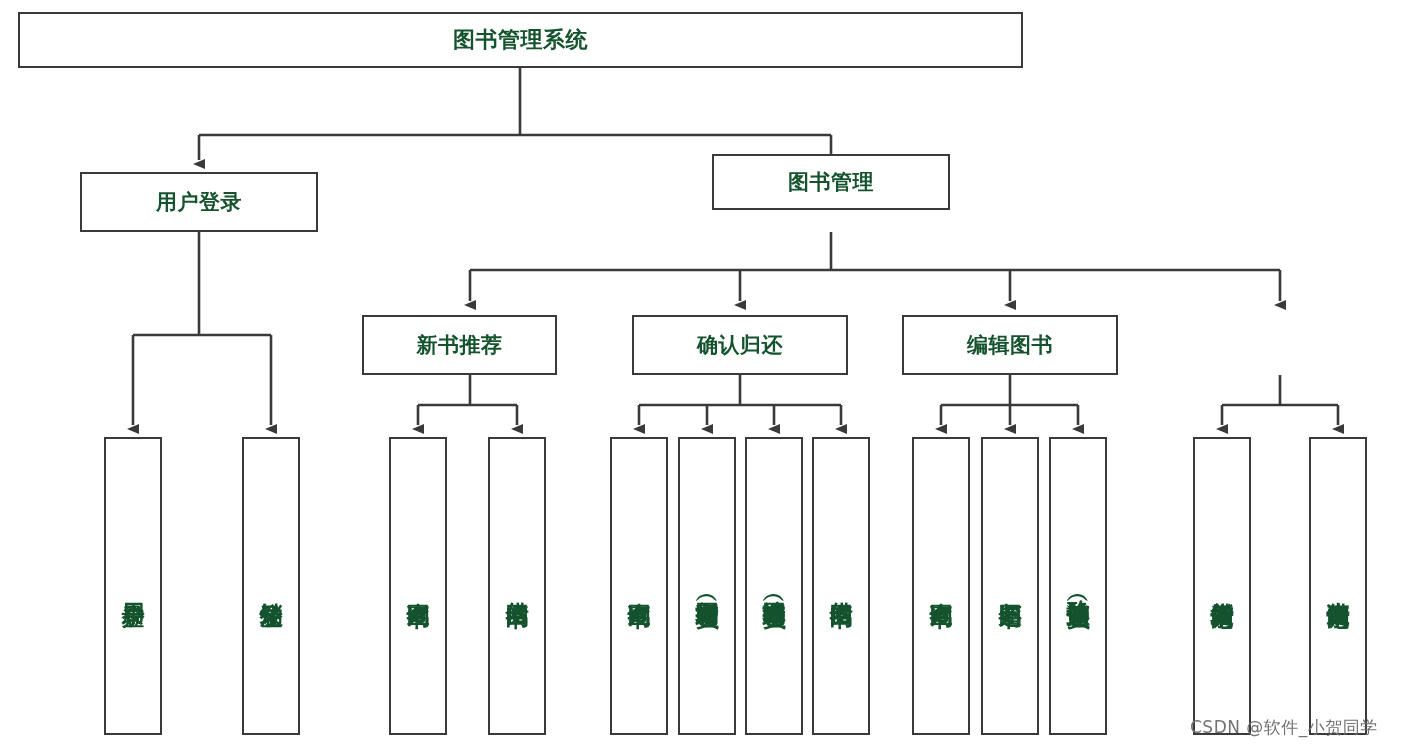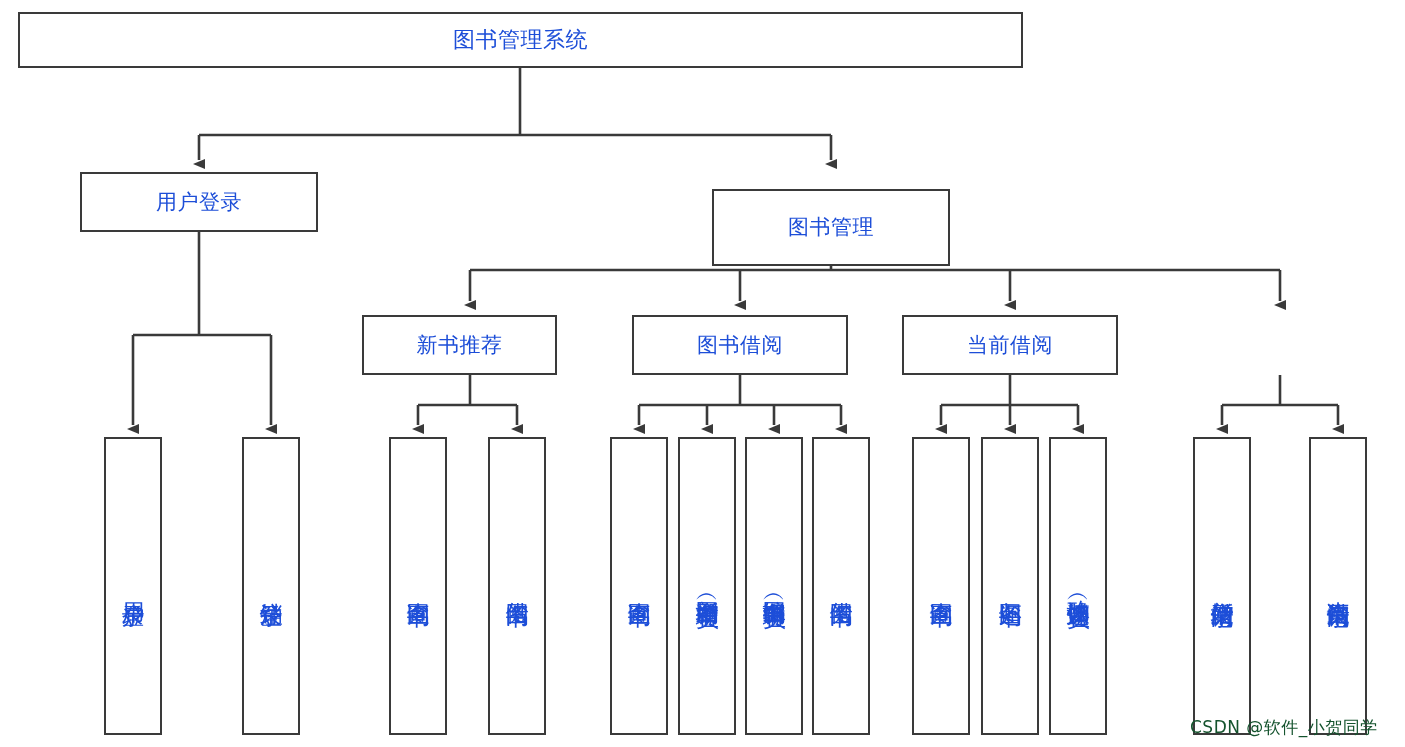--- a/index.html
+++ b/index.html
@@ -32,42 +32,43 @@
     background: #ffffff;
     display: flex;
     align-items: center;
     justify-content: center;
     color: #222222;
   }
   .node-label {
     display: block;
     text-align: center;
     line-height: 1.18;
-    color: #1d4ed8;
+    color: #14532d;
+    font-weight: bold;
   }
   
   .node-h .node-label {
     writing-mode: horizontal-tb;
     font-size: 21px;
     letter-spacing: 0.5px;
   }
   .node-root .node-label { font-size: 22px; }
   
   .node-v .node-label {
     writing-mode: vertical-rl;
     text-orientation: upright;
     font-size: 23px;
     line-height: 1.02;
     letter-spacing: 1px;
     max-height: 280px;
   }
   .watermark {
     position: absolute;
     font-size: 17px;
-    color: #14532d;
+    color: #737373;
     white-space: nowrap;
     letter-spacing: 0.5px;
     pointer-events: none;
   }
 </style>
 </head>
 <body>
 
 <div id="canvas">
 
@@ -125,34 +126,34 @@
   </svg>
 
   <div class="node-box node-h node-root" style="left:18px; top:12px; width:1005px; height:56px;">
     <span class="node-label">图书管理系统</span>
   </div>
 
   <div class="node-box node-h" style="left:80px; top:172px; width:238px; height:60px;">
     <span class="node-label">用户登录</span>
   </div>
 
-  <div class="node-box node-h" style="left:712px; top:189px; width:238px; height:77px;">
+  <div class="node-box node-h" style="left:712px; top:154px; width:238px; height:56px;">
     <span class="node-label">图书管理</span>
   </div>
 
   <div class="node-box node-h" style="left:362px; top:315px; width:195px; height:60px;">
     <span class="node-label">新书推荐</span>
   </div>
 
   <div class="node-box node-h" style="left:632px; top:315px; width:216px; height:60px;">
-    <span class="node-label">图书借阅</span>
+    <span class="node-label">确认归还</span>
   </div>
 
   <div class="node-box node-h" style="left:902px; top:315px; width:216px; height:60px;">
-    <span class="node-label">当前借阅</span>
+    <span class="node-label">编辑图书</span>
   </div>
 
 
   <div class="node-box node-v" style="left:104px; top:437px; width:58px; height:298px;">
     <span class="node-label">用户登录</span>
   </div>
 
   <div class="node-box node-v" style="left:242px; top:437px; width:58px; height:298px;">
     <span class="node-label">注销登录</span>
   </div>

